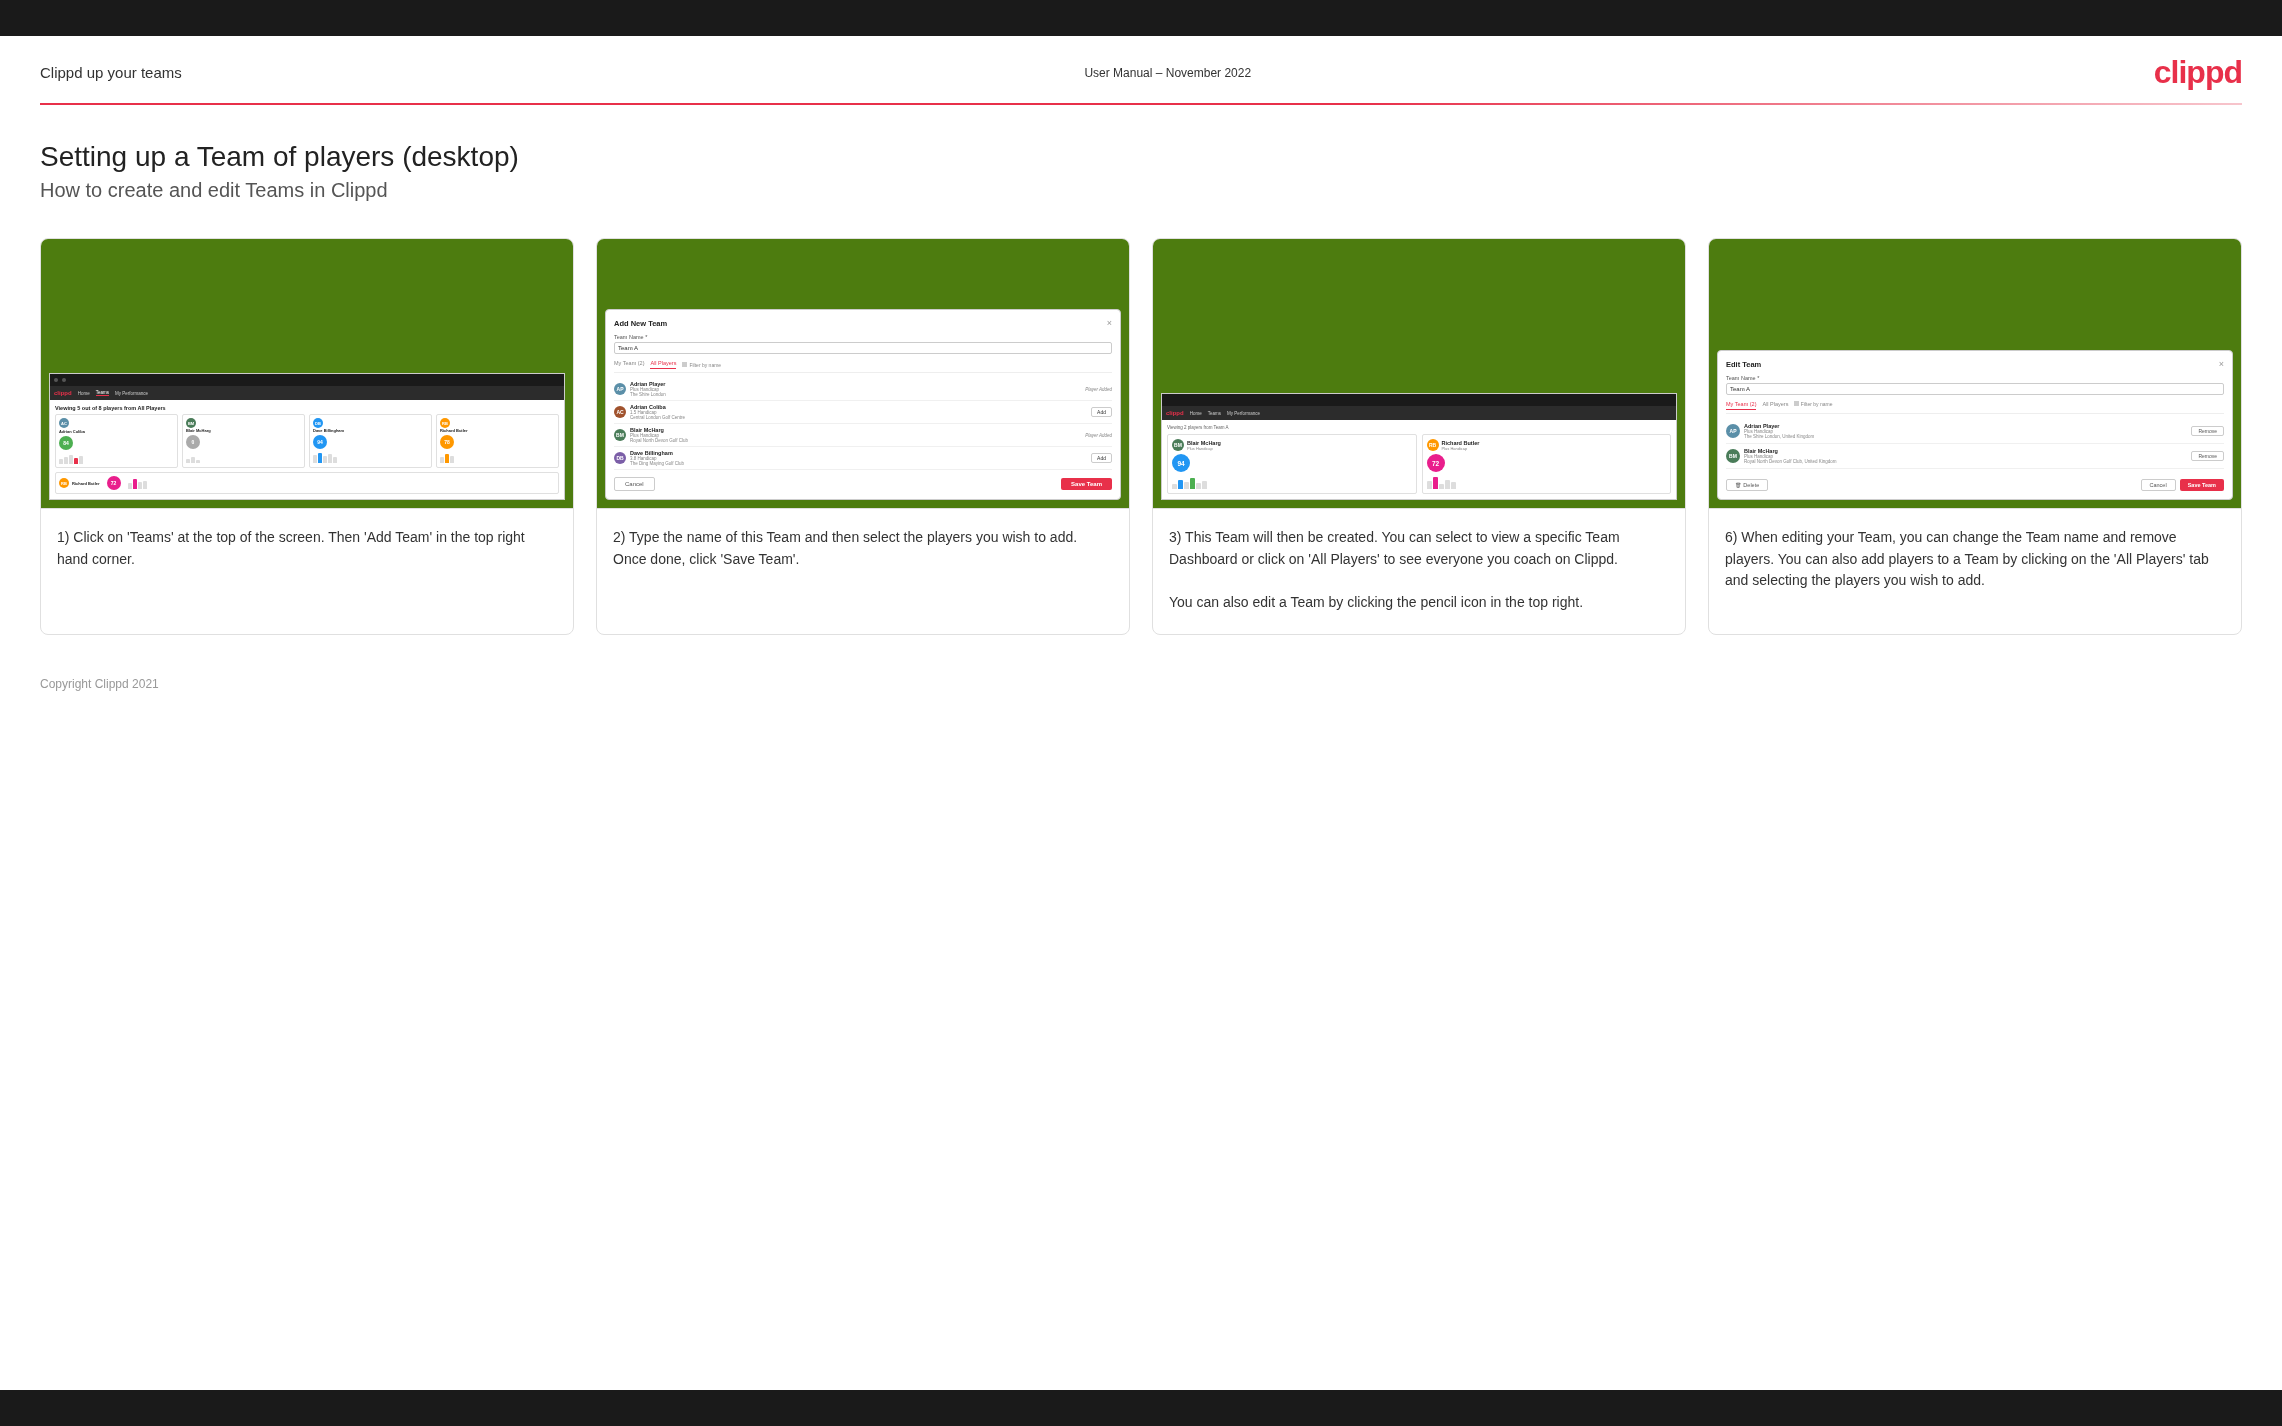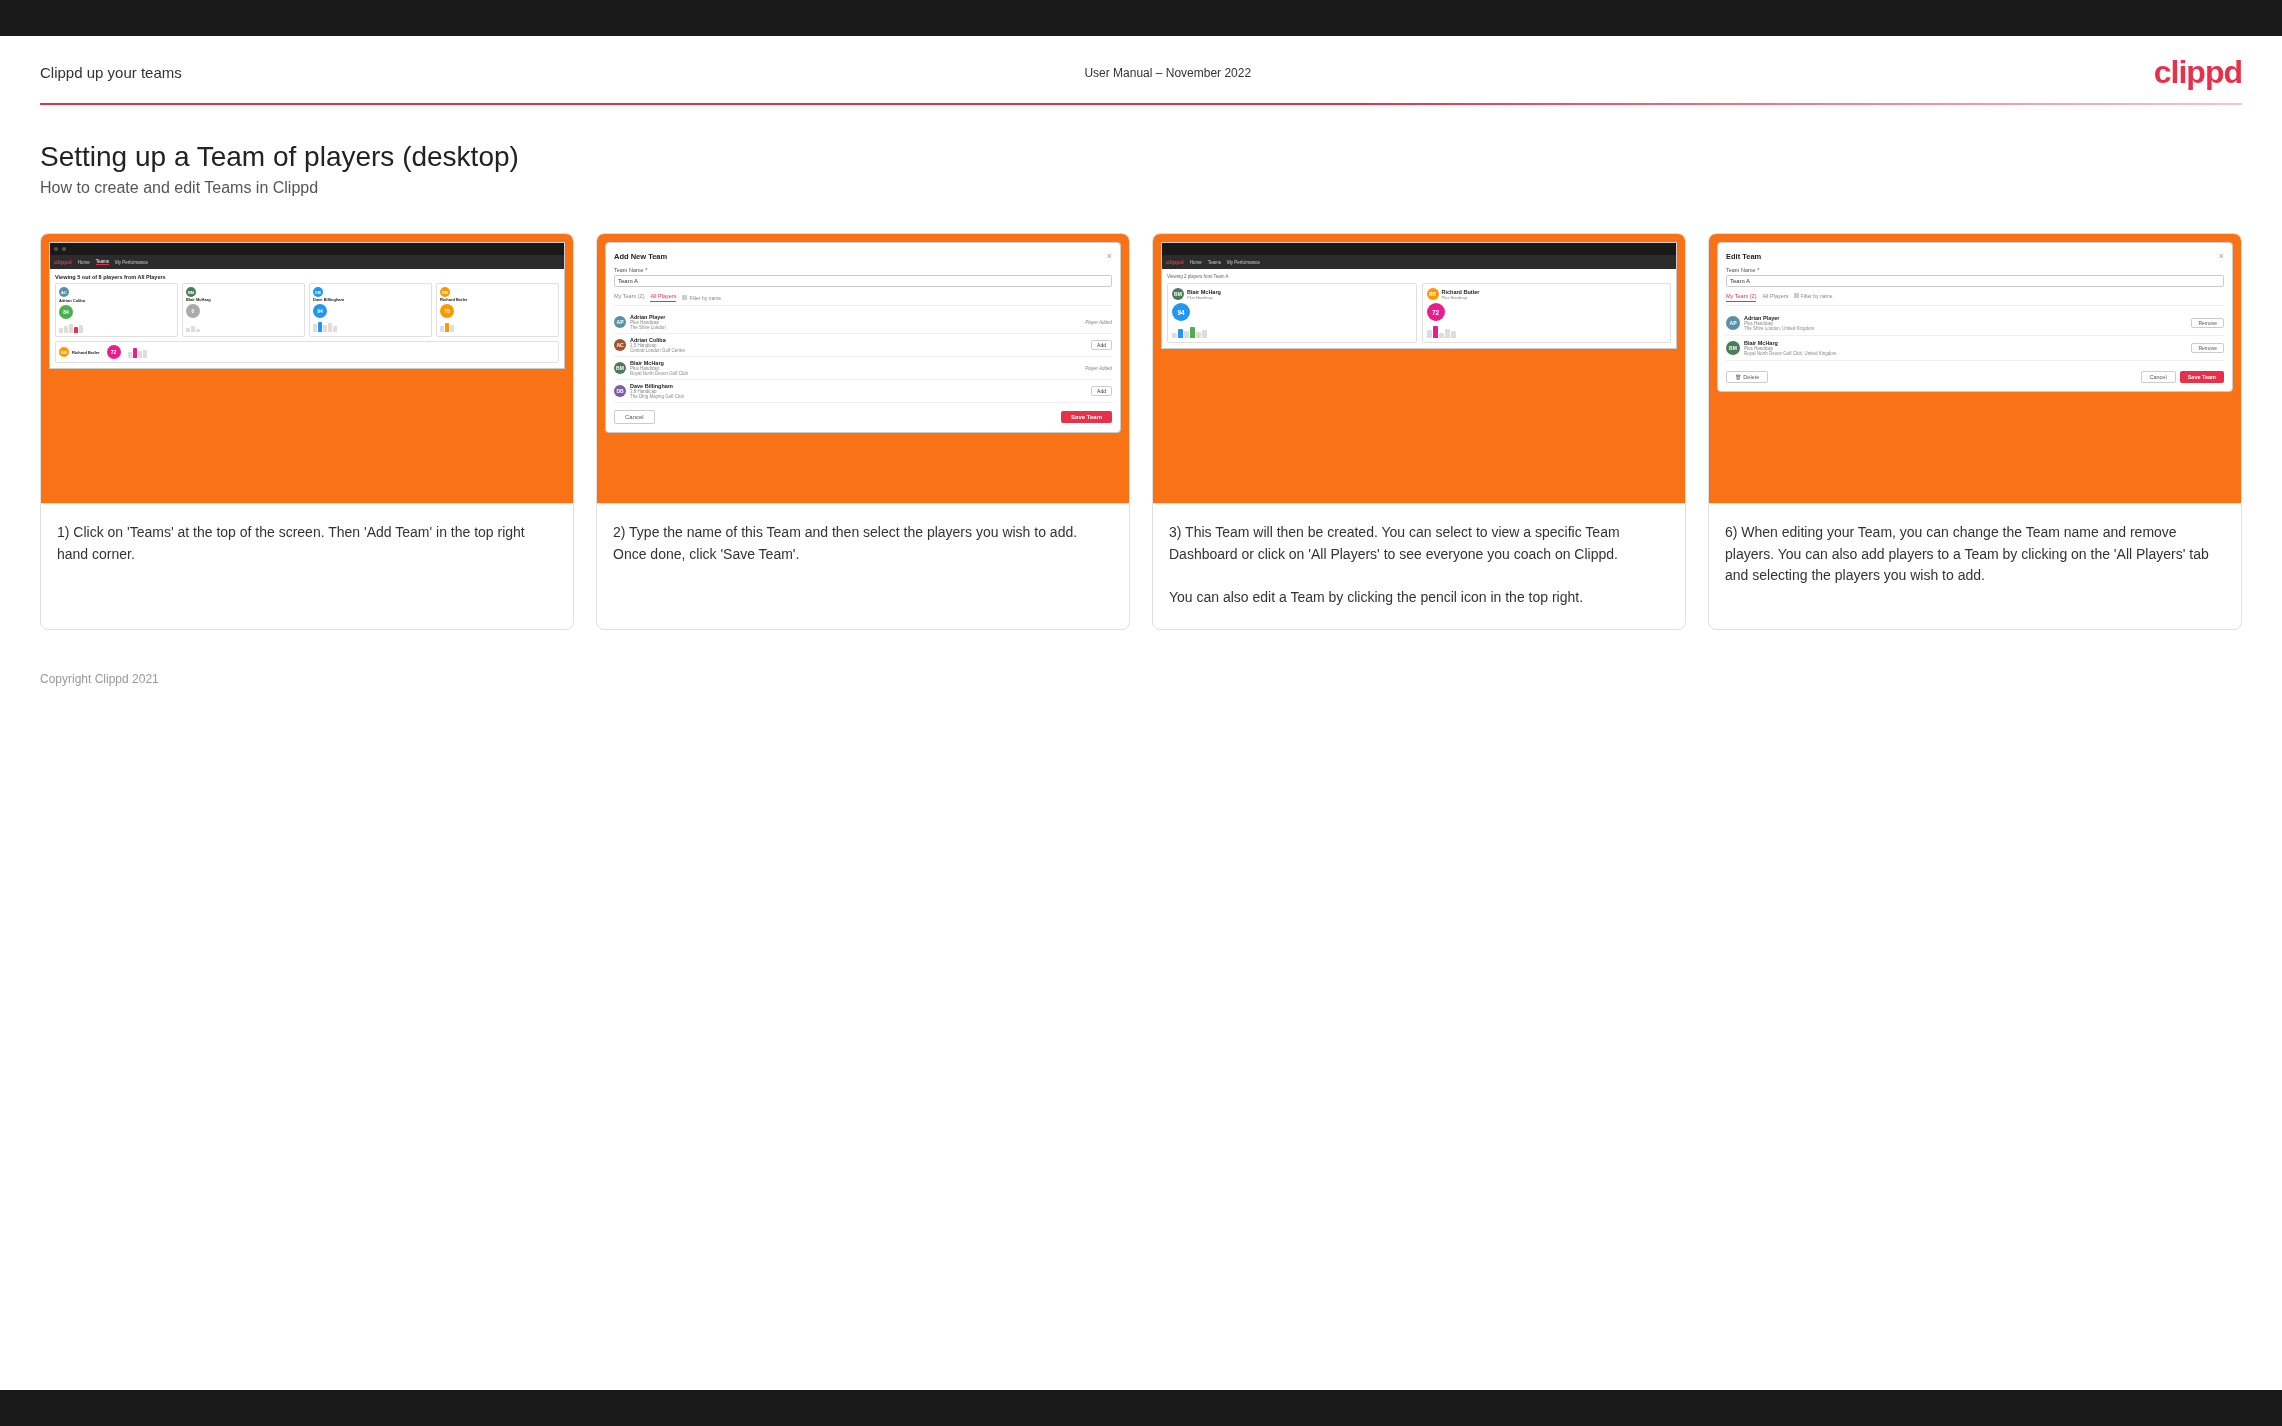--- a/index.html
+++ b/index.html
@@ -48,21 +48,21 @@
     .main {
       padding: 36px 40px 30px 40px;
     }
     .page-title {
       font-size: 28px;
       font-weight: 400;
       color: #222;
       margin-bottom: 6px;
     }
     .page-subtitle {
-      font-size: 16px;
+      font-size: 20px;
       color: #555;
       margin-bottom: 36px;
     }
 
     
     .cards-grid {
       display: grid;
       grid-template-columns: repeat(4, 1fr);
       gap: 22px;
     }
@@ -70,25 +70,25 @@
       background: #fff;
       border: 1px solid #e0e0e0;
       border-radius: 8px;
       overflow: hidden;
       display: flex;
       flex-direction: column;
     }
 
     
     .screenshot-area {
-      background: #f97316;
+      background: #4d7c0f;
       border-bottom: 1px solid #e0e0e0;
       min-height: 270px;
       display: flex;
-      align-items: flex-start;
+      align-items: flex-end;
       justify-content: center;
       overflow: hidden;
       padding: 8px;
     }
 
     
     .card-text {
       padding: 18px 16px 20px 16px;
       font-size: 14px;
       line-height: 1.55;

